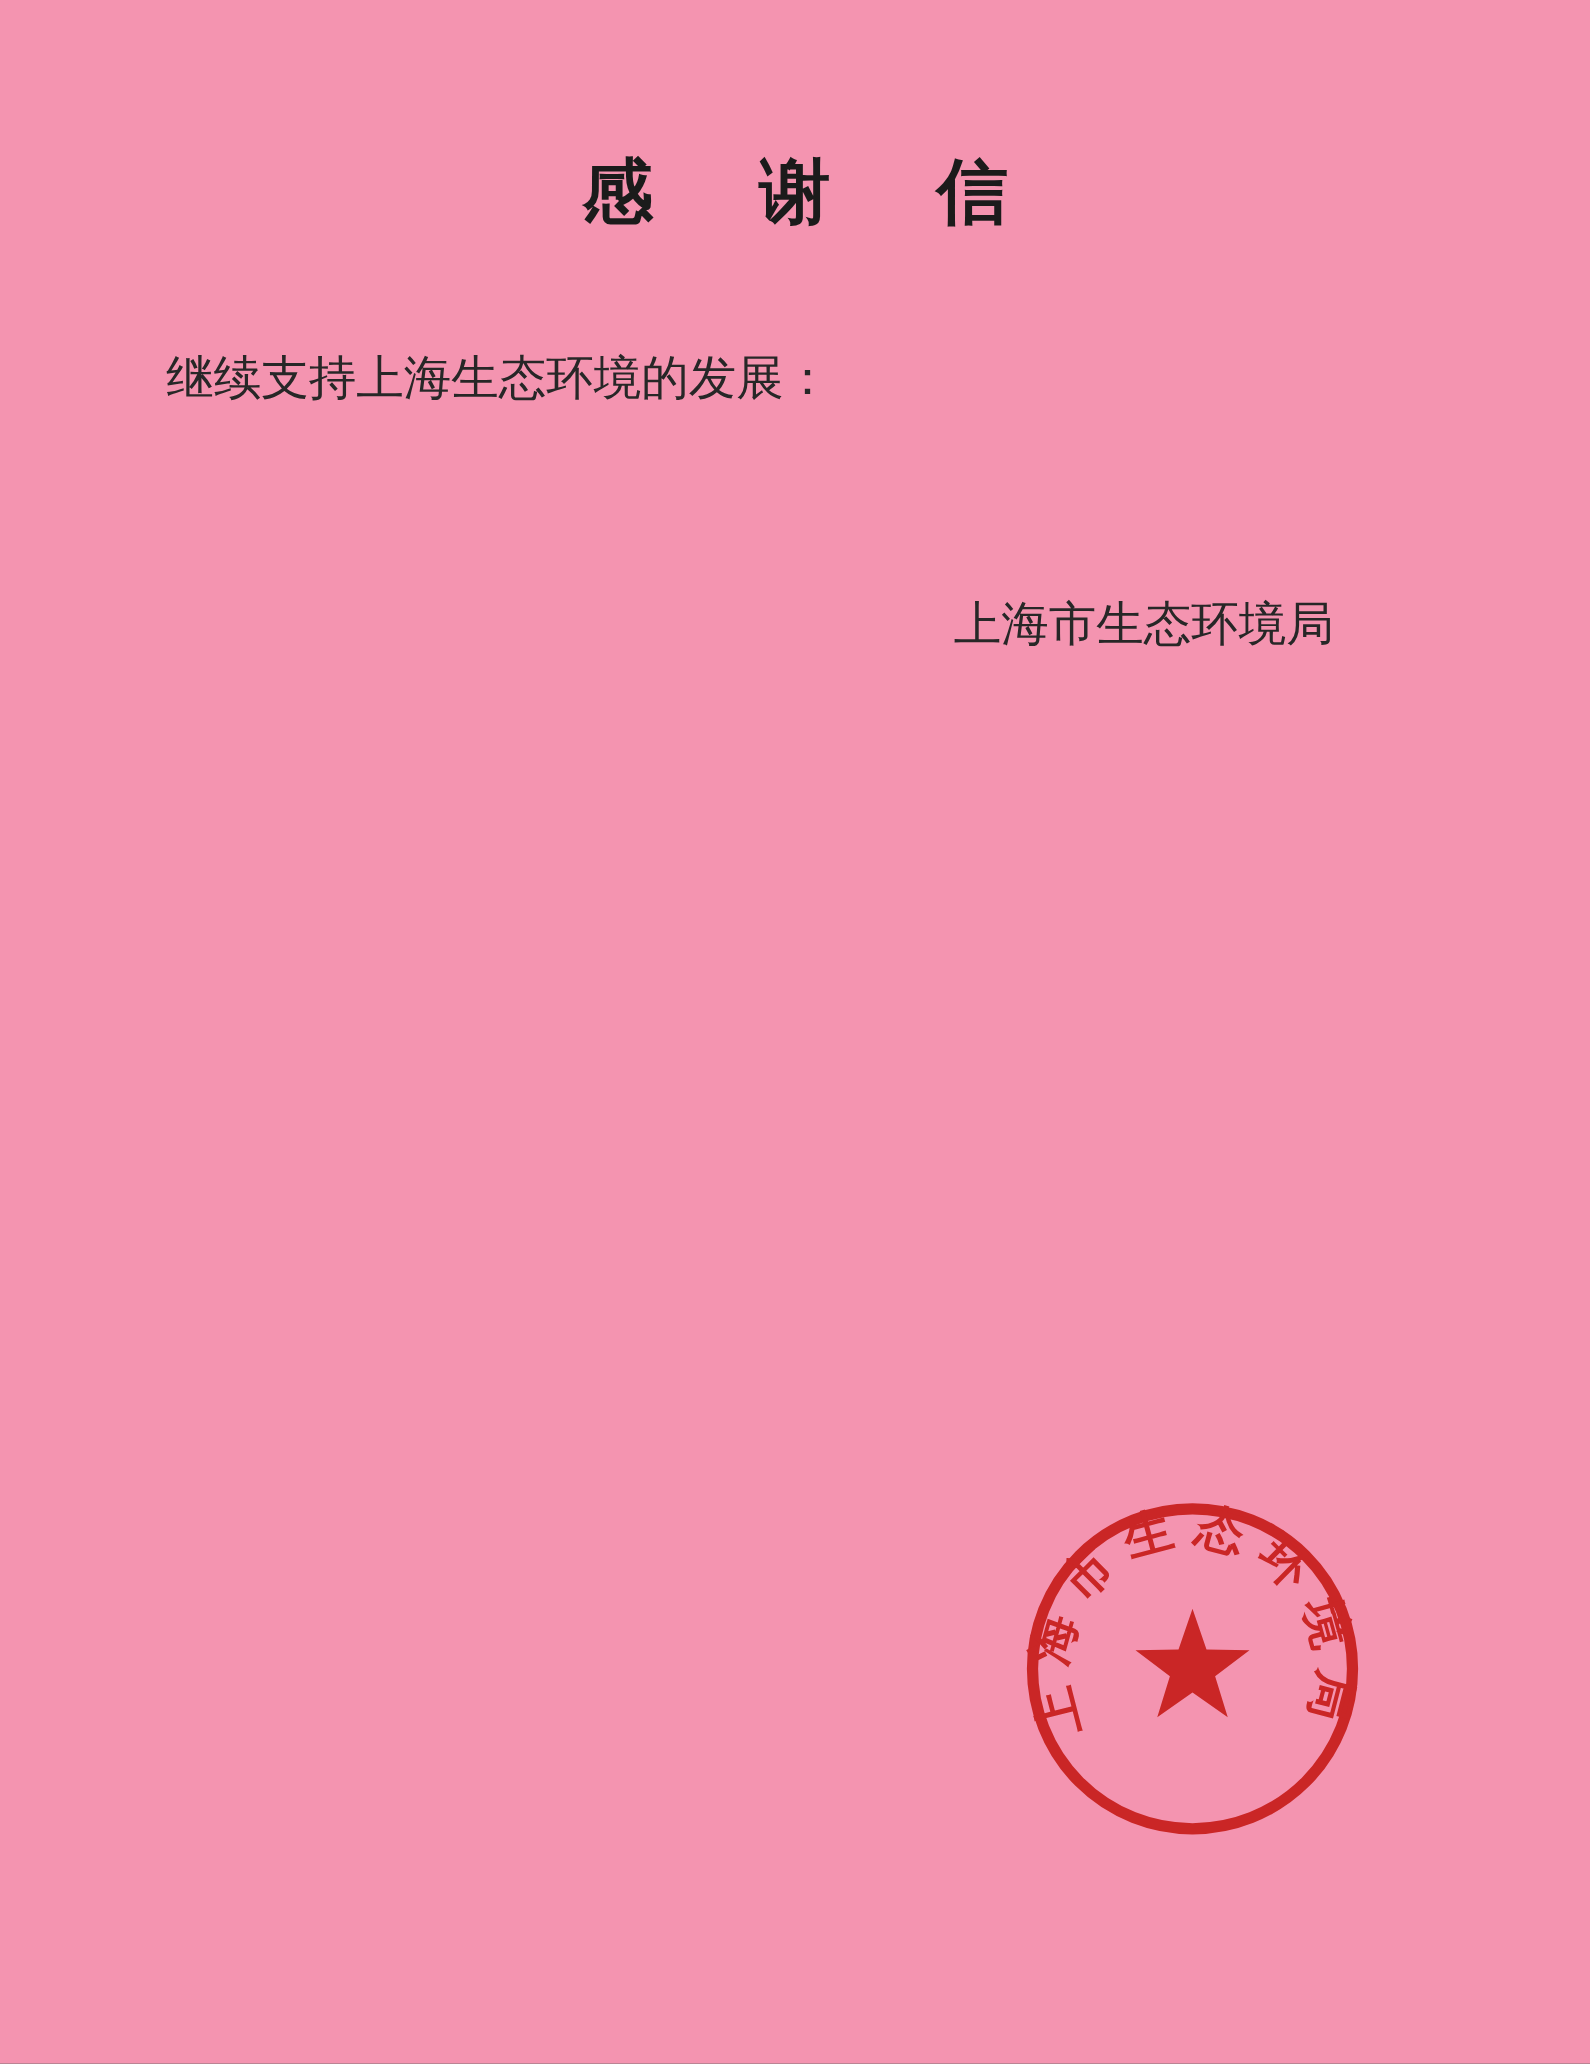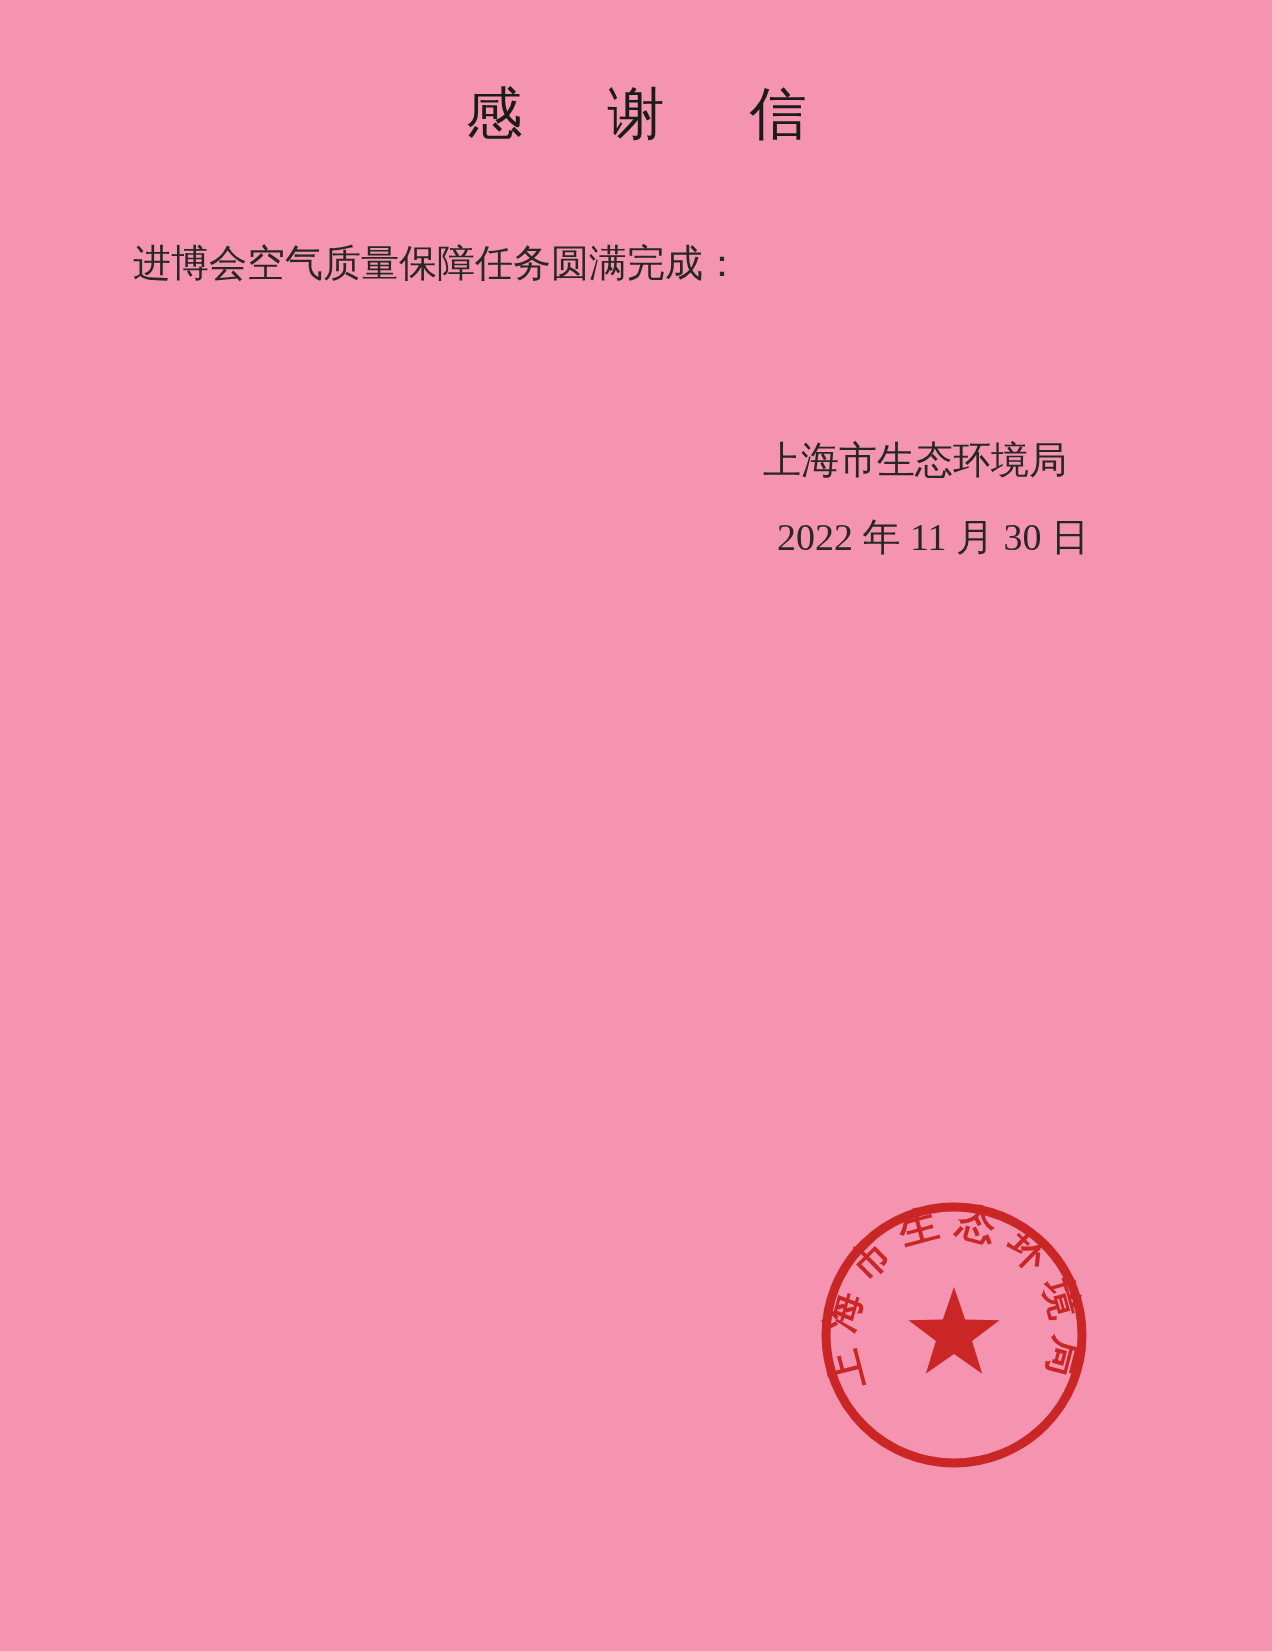--- a/index.html
+++ b/index.html
@@ -8,24 +8,24 @@
     width: 1272px;
     height: 1651px;
     margin: 0 auto;
     background: #f494b0;
     overflow: hidden;
     font-family: "Liberation Serif", serif;
     color: #262626;
   }
   .title {
     margin: 0;
-    padding-top: 76px;
+    padding-top: 116px;
     text-align: center;
     font-size: 57px;
-    font-weight: normal;
+    font-weight: bold;
     letter-spacing: 0.62em;
     text-indent: 0.62em;
     color: #1b1b1b;
   }
   .letter-body {
     margin: 72px 132px 0 133px;
     font-size: 38px;
     line-height: 77px;
     text-align: justify;
     color: #272727;
@@ -58,26 +58,25 @@
   }
 </style>
 </head>
 <body>
 
 <div class="page">
 
   <h1 class="title">感 谢 信</h1>
 
   <div class="letter-body">
-    <p class="addressee">进博会空气质量保障任务圆满完成：</p>
+    <p class="addressee">继续支持上海生态环境的发展：</p>
   </div>
 
   <div class="signoff">
     <div class="sign-name">上海市生态环境局</div>
-    <div class="sign-date">2022 年 11 月 30 日</div>
   </div>
 
   <svg class="seal" viewBox="0 0 302 302">
     <circle class="seal-ring" cx="151" cy="151" r="128" stroke="#d03024"></circle>
     <polygon points="151,103 162.2,135.6 196.6,136.2 169.1,156.9 179.2,189.8 151,170 122.8,189.8 132.9,156.9 105.4,136.2 139.8,135.6" fill="#d03024"></polygon>
     <path id="sealArc" d="M 66.2 204 A 100 100 0 1 1 235.8 204" fill="none"></path>
     <text class="seal-text" fill="#d03024">
       <textPath href="#sealArc" startOffset="50%" text-anchor="middle">上海市生态环境局</textPath>
     </text>
   </svg>

